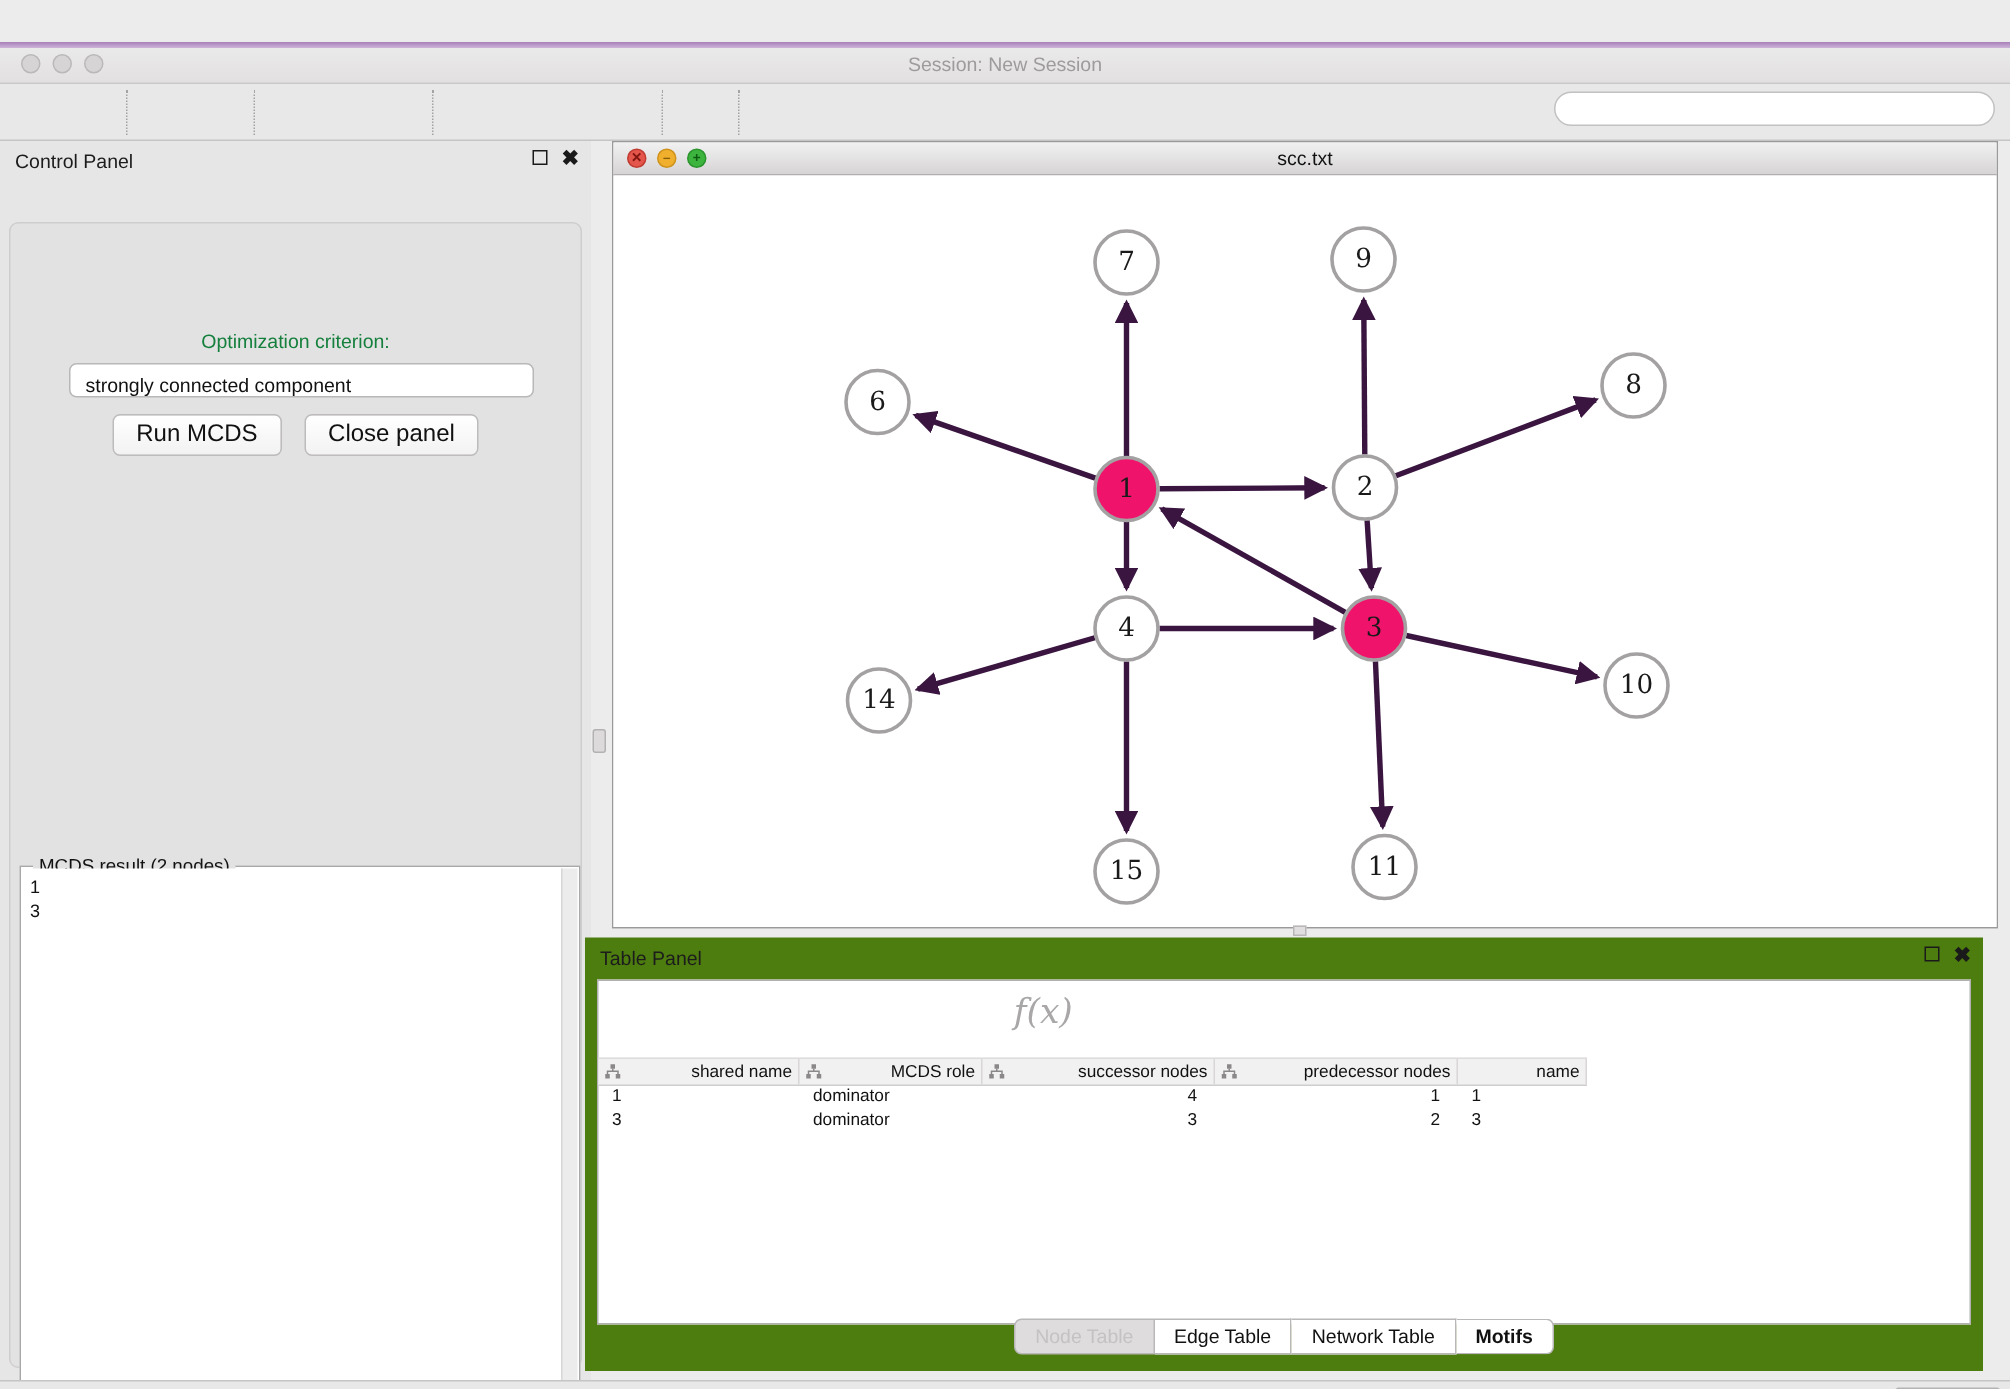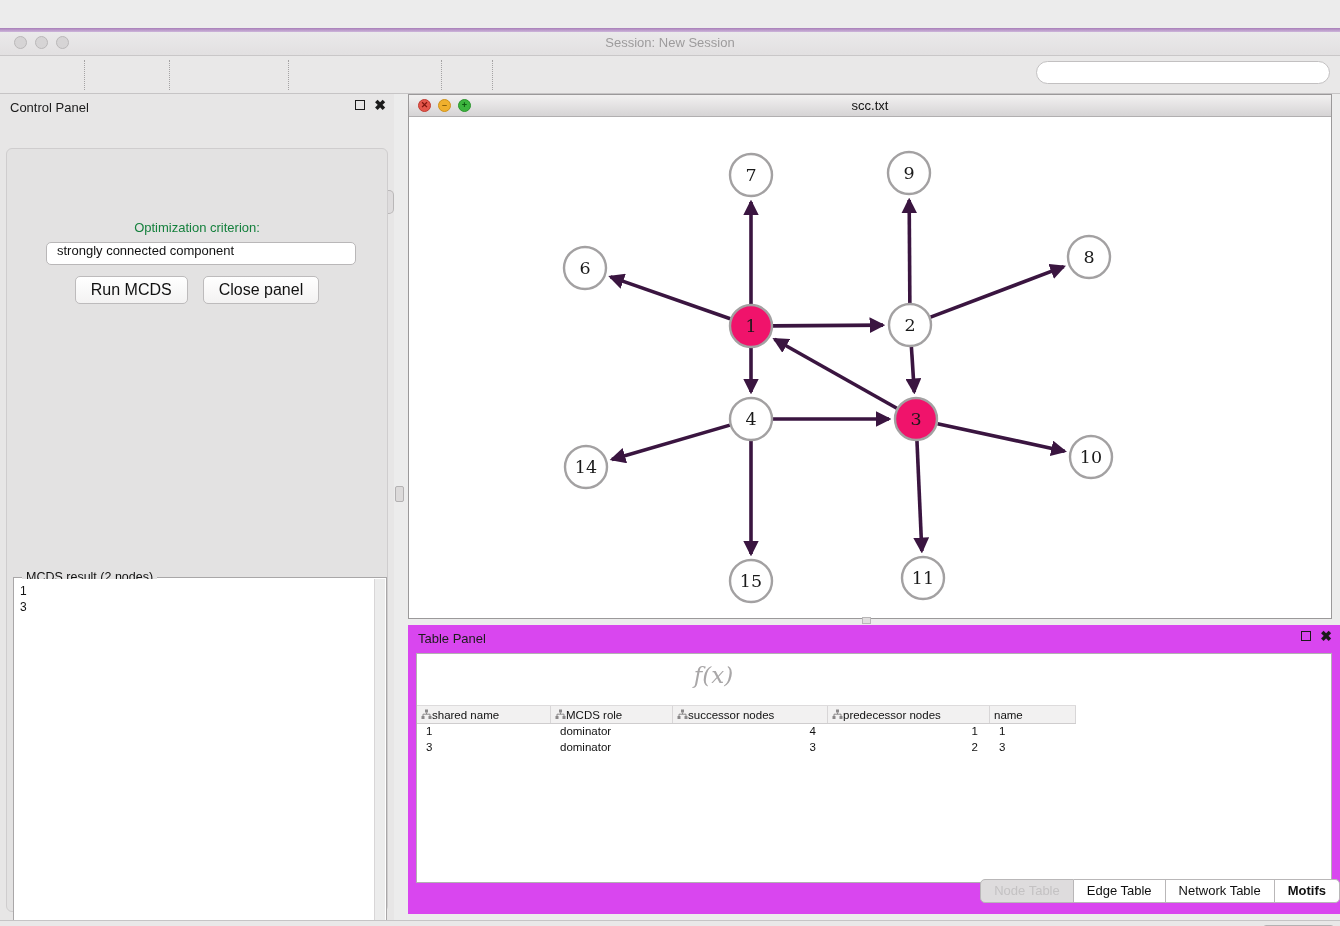--- a/index.html
+++ b/index.html
@@ -30,33 +30,33 @@
   .searchbox input { border:none; outline:none; flex:1; font-size:12px; background:transparent; margin-left:4px; }
 
   
   .control-panel { position:absolute; left:0; top:66px; width:394px; height:826px; background:#e7e6e6; }
   .panel-head { position:relative; height:26px; }
   .panel-title { position:absolute; left:10px; top:6px; font-size:13px; color:#1c1c1c;text-align:right; }
   .panel-btns { position:absolute; right:8px; top:5px; display:flex; gap:9px; align-items:center; }
   .float-ico { width:10px; height:10px; border:1.6px solid #1a1a1a; display:inline-block; }
   .close-ico { font-size:14px; font-weight:bold; color:#1a1a1a; line-height:12px; }
 
-  .tabrow { position:absolute; left:0; width:100%; display:flex; justify-content:flex-end; }
+  .tabrow { position:absolute; left:0; width:100%; display:flex; justify-content:center; }
   .cp-tabs { top:96px; }
   .tab { font-size:13px; color:#111; background:#fff; border:1px solid #b9b7b8;
     padding:3px 13px 4px; border-left-width:0; }
   .tab:first-child { border-left-width:1px; border-radius:5px 0 0 5px; }
   .tab:last-child { border-radius:0 5px 5px 0;font-weight:bold; }
   .tab.active { background:#dedcdd; color:#c4c2c3; }
 
   .cp-card { position:absolute; left:6px; top:54px; width:382px; height:764px;
     background:#e3e2e2; border:1px solid #cfcdce; border-radius:6px; }
   .opt-label { position:absolute; left:0; width:100%; top:71px; text-align:center; font-size:13px; color:#15803d; }
   .opt-select { position:absolute; left:39px; top:93px; width:310px; height:23px; background:#fff;
-    border:1px solid #b9b7b8; border-radius:5px; display:flex; align-items:flex-start;
+    border:1px solid #b9b7b8; border-radius:5px; display:flex; align-items:flex-end;
     font-size:13px; padding-left:10px; color:#111; }
   .opt-select svg { position:absolute; right:7px; top:4px; }
   .cp-buttons { position:absolute; left:0; top:127px; width:100%; display:flex; justify-content:center; gap:15px; }
   .btn { background:linear-gradient(#ffffff,#f3f2f2); border:1px solid #bdbbbc; border-radius:5px;
     font-size:16px; color:#111; padding:4px 15px; }
 
   .result-box { position:absolute; left:6px; top:428px; width:374px; height:378px;
     border:1px solid #a9a7a8; background:#fff; }
   .result-legend { position:absolute; left:8px; top:-8px; background:#e3e2e2; padding:0 4px;
     font-size:12.5px; color:#111; }
@@ -79,32 +79,32 @@
   .tl-close { background:#e4564b; border:1px solid #c03b31; color:#7e140d; }
   .tl-min { background:#f0b02d; border:1px solid #cf921a; color:#875f07; }
   .tl-zoom { background:#3cb43e; border:1px solid #2b942d; color:#0d5c10; }
   .net-title { position:absolute; left:0; right:0; top:3px; text-align:center; font-size:13px; color:#111; }
   .net-canvas { position:relative; width:922px; height:501px; background:#fff; overflow:hidden; }
   .net-canvas svg text { font-family:"DejaVu Serif", serif; }
   .net-bottom-handle { position:absolute; left:453px; bottom:-6px; width:9px; height:7px;
     background:#e0dede; border:1px solid #b9b7b8; }
 
   
-  .table-panel { position:absolute; left:408px; top:597px; width:932px; height:289px; background:#d946ef; }
+  .table-panel { position:absolute; left:390px; top:597px; width:932px; height:289px; background:#4d7c0f; }
   .tp-inner { position:absolute; left:8px; top:28px; width:916px; height:230px;
     background:#fff; border:1px solid #b2b0b1; }
   .tp-toolbar { display:flex; align-items:center; gap:16px; height:42px; padding-left:12px; }
   .tp-ico { width:23px; height:23px; display:flex; align-items:center; justify-content:center; }
   .tp-ico svg { width:21px; height:21px; }
   .fx-label { font-family:"DejaVu Serif", serif; font-style:italic; font-size:23px; color:#a9a7a8; }
   .grid-head { display:flex; height:19px; background:#f2f1f1; border-top:1px solid #dddbdc;
     border-bottom:1px solid #cfcdce; width:659px; margin-top:9px; }
   .gh-cell { display:flex; align-items:center; border-right:1px solid #d8d6d7;
     font-size:11.5px; color:#111; padding:0 4px; }
-  .gh-cell .gh-label { flex:1; text-align:left; }
+  .gh-cell .gh-label { flex:1; text-align:right; }
   .grid-row { display:flex; height:16px; font-size:11.5px; color:#111; width:659px; }
   .gr-cell { overflow:hidden; white-space:nowrap; }
 
   .tp-tabs { bottom:11px; }
   .table-panel .tabrow { position:absolute; left:0; width:100%; }
 
   
   .statusbar { position:absolute; left:0; top:892px; width:1340px; height:34px;
     background:#e9e8e8; border-top:1px solid #c6c4c5; }
   .panels-btn { position:absolute; left:10px; top:5px; width:30px; height:24px; background:#fdfdfd;

